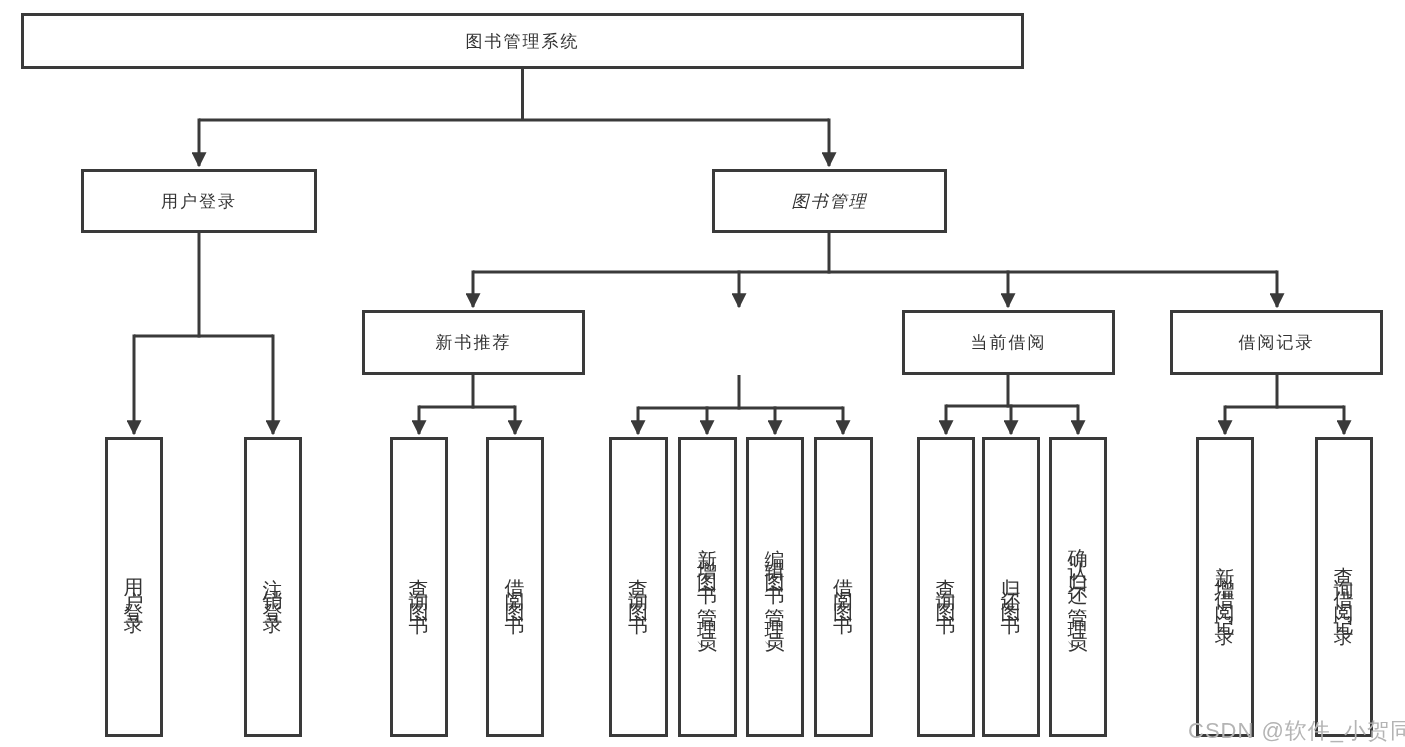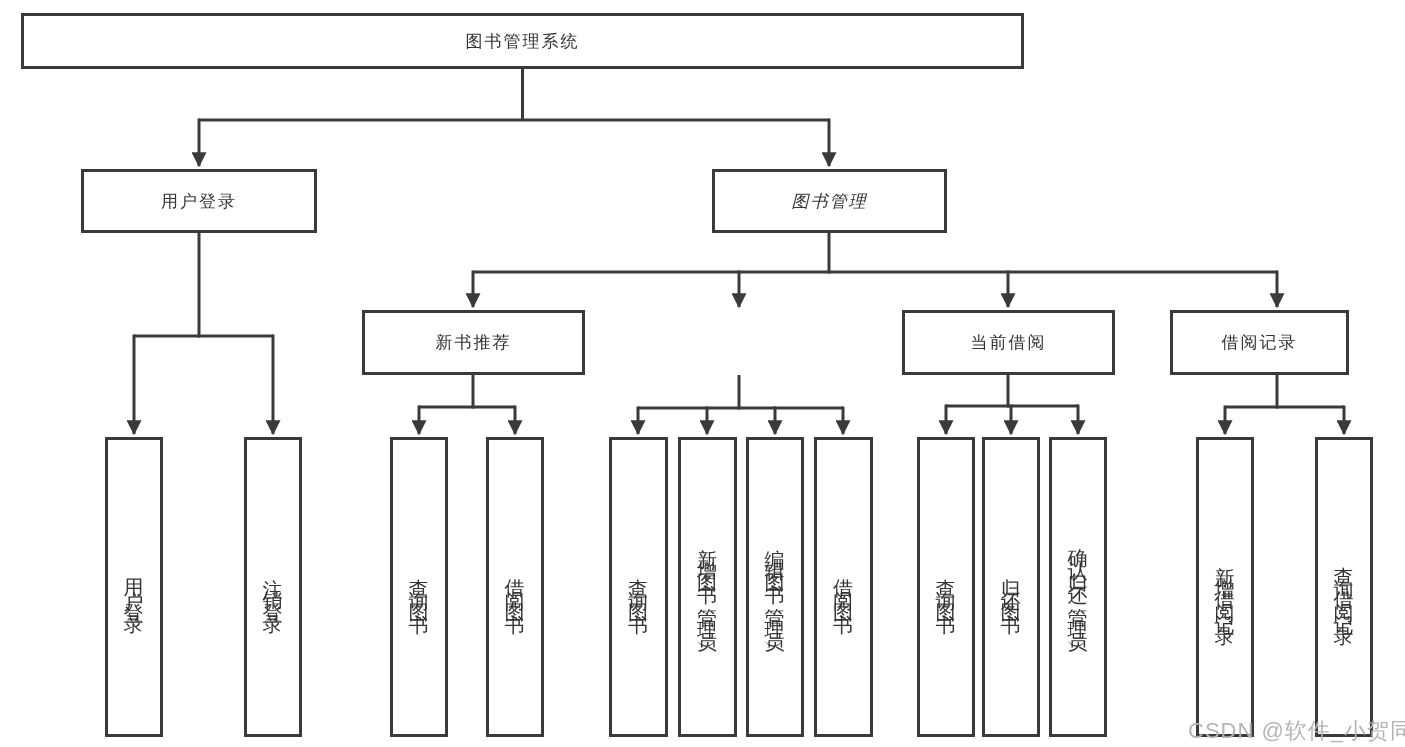--- a/index.html
+++ b/index.html
@@ -99,21 +99,21 @@
     </g>
   </svg>
 
   <div class="node" style="left:21px;top:13px;width:1003px;height:56px;">图书管理系统</div>
 
   <div class="node" style="left:81px;top:169px;width:236px;height:64px;">用户登录</div>
   <div class="node" style="left:712px;top:169px;width:235px;height:64px;font-style:italic;">图书管理</div>
 
   <div class="node" style="left:362px;top:310px;width:223px;height:65px;">新书推荐</div>
   <div class="node" style="left:902px;top:310px;width:213px;height:65px;text-align:center;">当前借阅</div>
-  <div class="node" style="left:1170px;top:310px;width:179px;height:65px;text-align:right;">借阅记录</div>
+  <div class="node" style="left:1170px;top:310px;width:213px;height:65px;text-align:right;">借阅记录</div>
 
   <div class="leaf" style="left:105px;top:437px;width:58px;height:300px;">用户登录</div>
   <div class="leaf" style="left:244px;top:437px;width:58px;height:300px;">注销登录</div>
 
   <div class="leaf" style="left:390px;top:437px;width:58px;height:300px;">查询图书</div>
   <div class="leaf" style="left:486px;top:437px;width:58px;height:300px;">借阅图书</div>
 
   <div class="leaf" style="left:609px;top:437px;width:59px;height:300px;">查询图书</div>
   <div class="leaf" style="left:678px;top:437px;width:59px;height:300px;">新增图书（管理员）</div>
   <div class="leaf" style="left:746px;top:437px;width:58px;height:300px;">编辑图书（管理员）</div>

